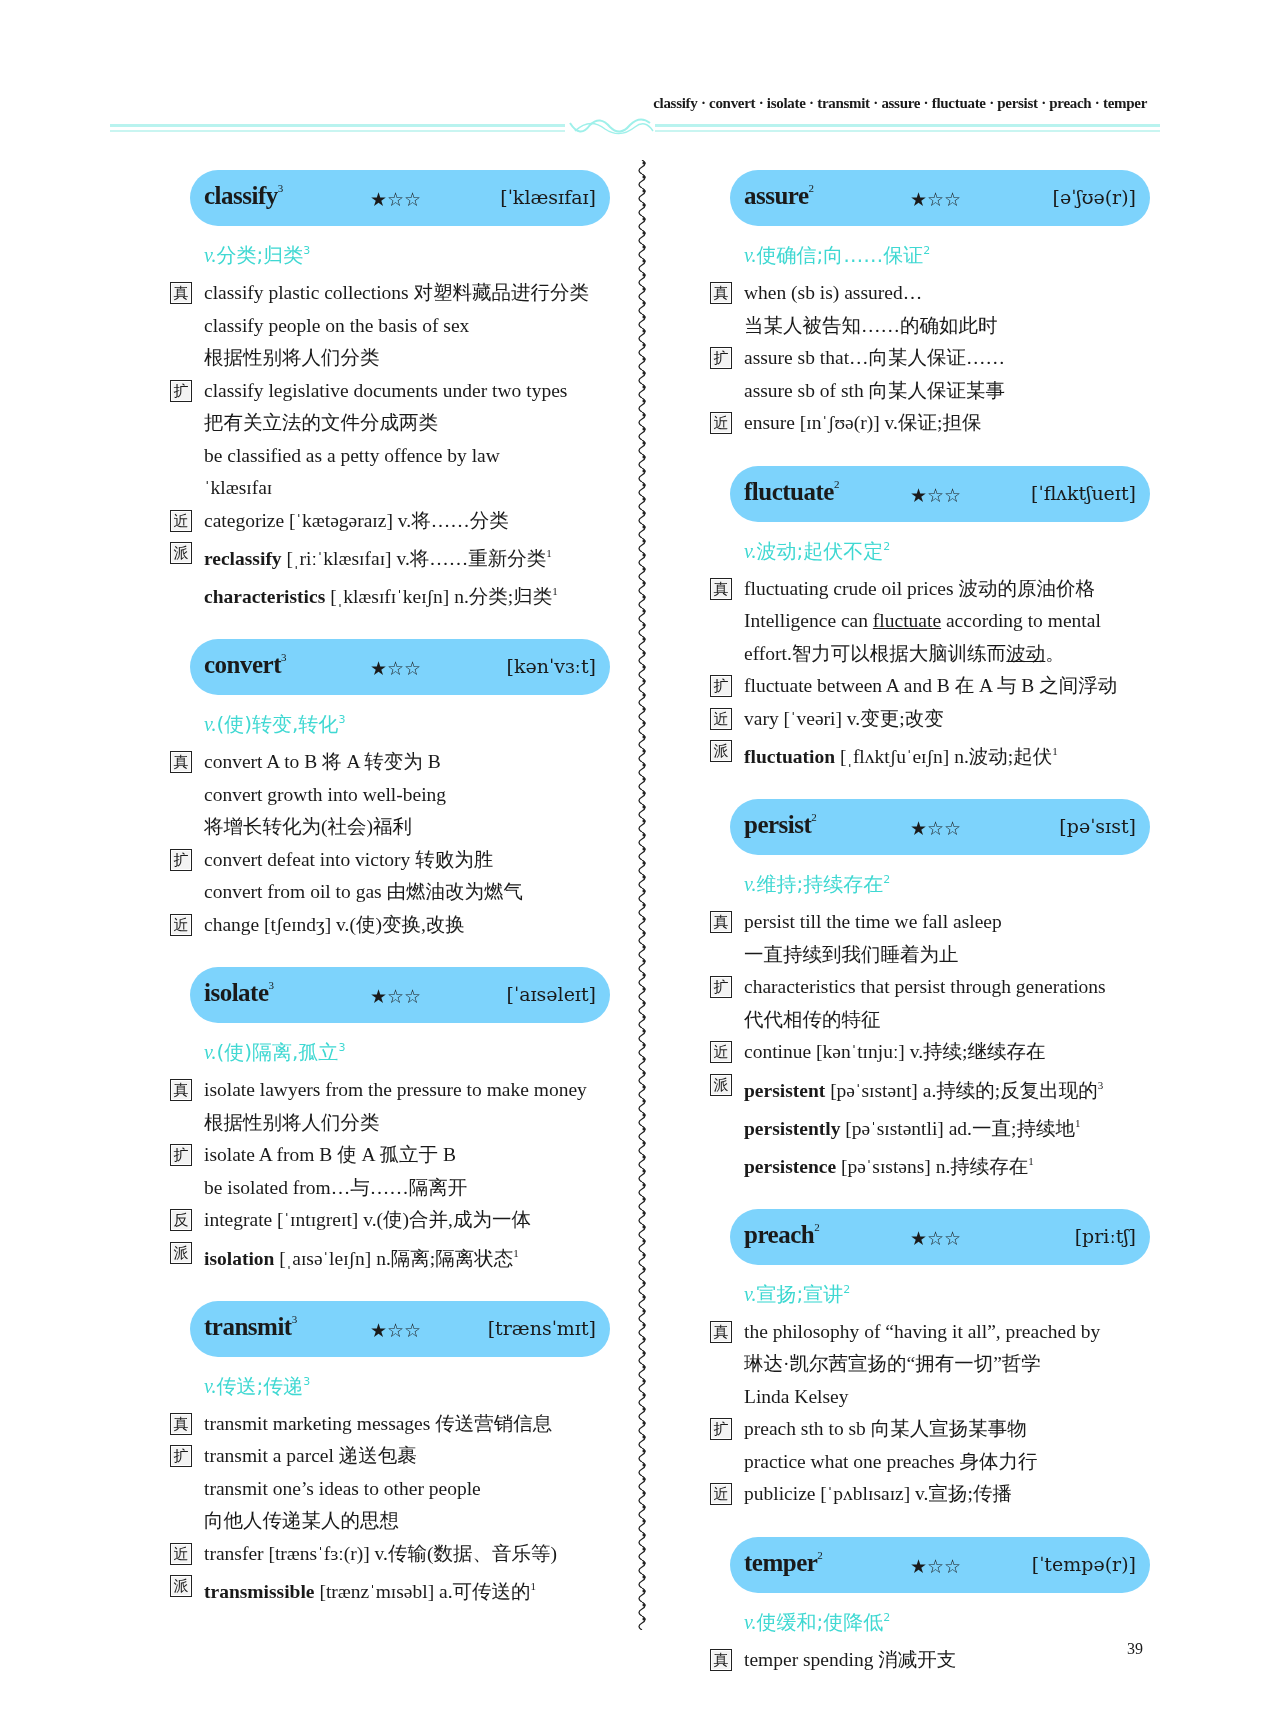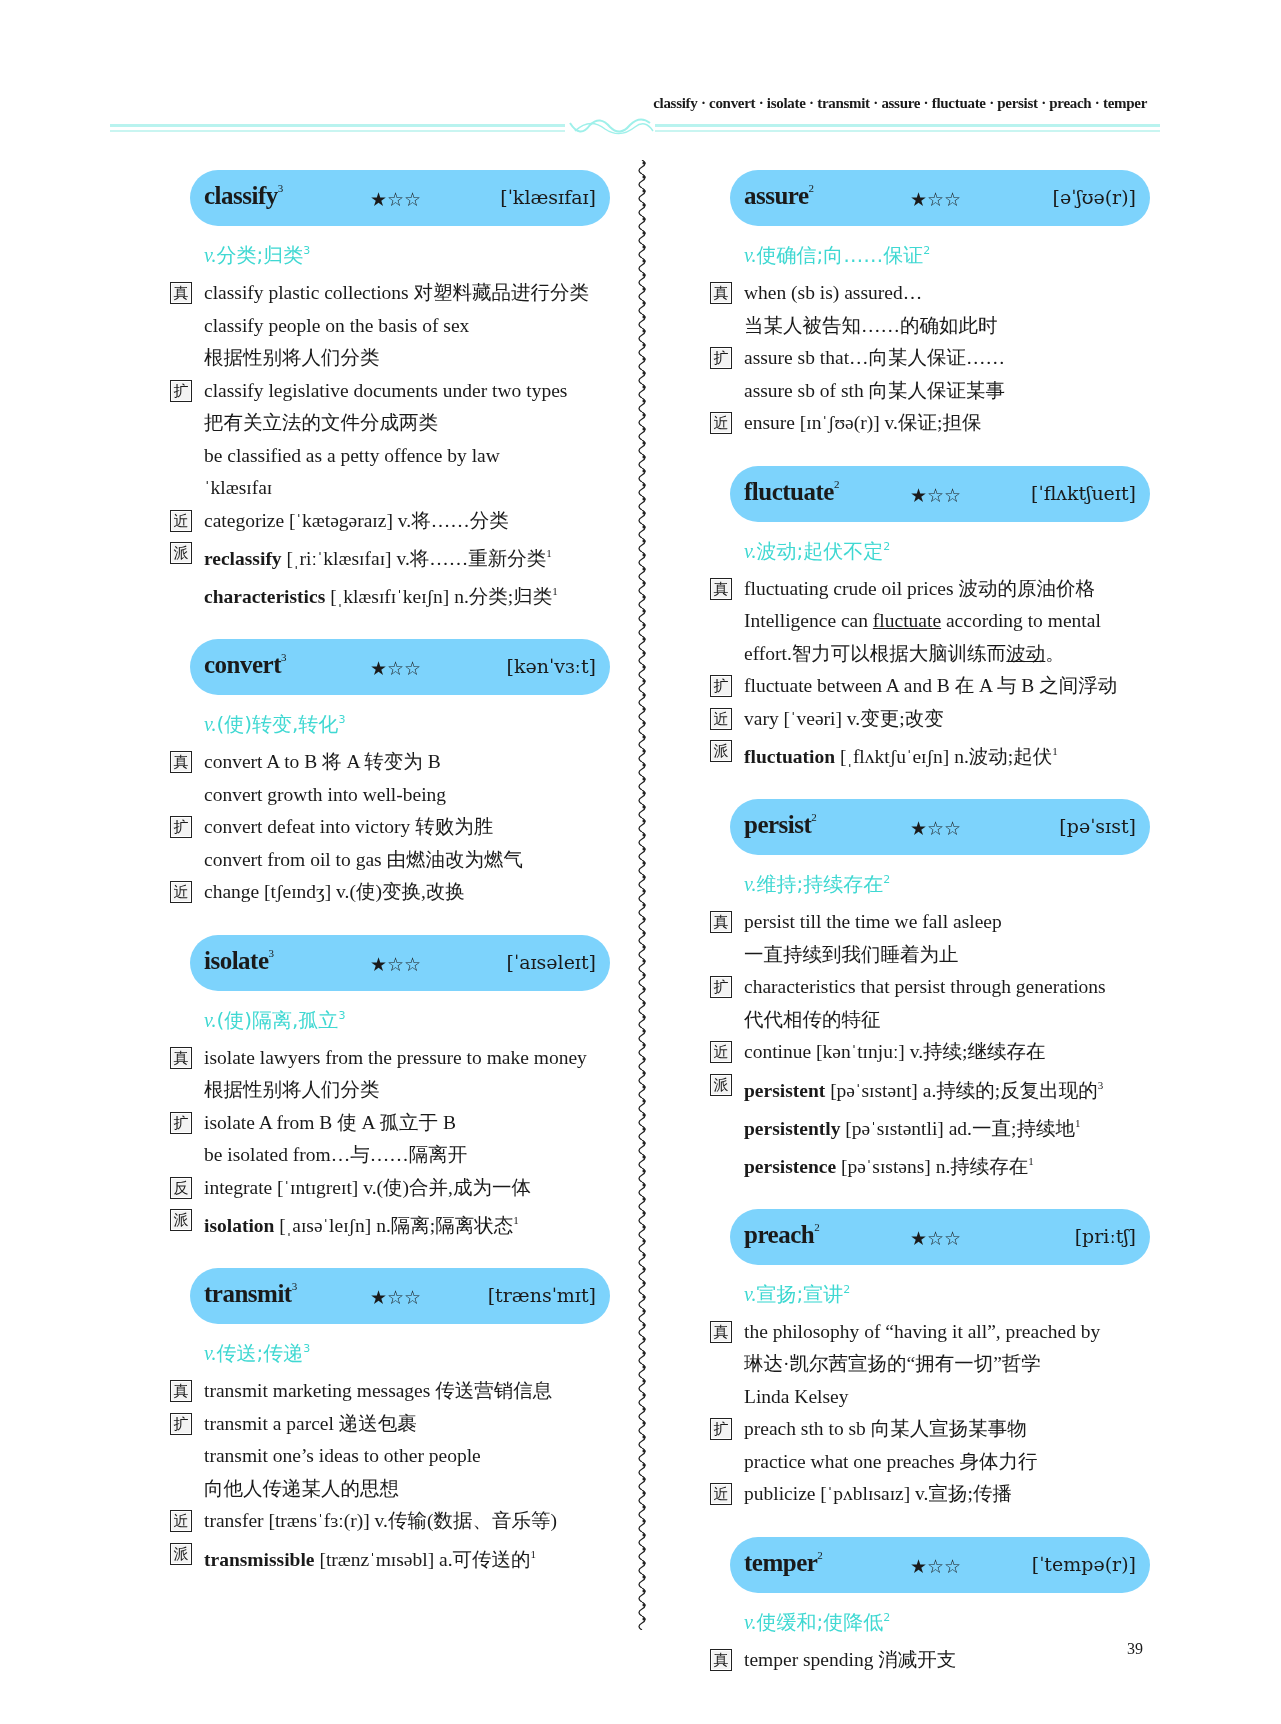--- a/index.html
+++ b/index.html
@@ -77,20 +77,21 @@
   <div class="entry">
     <div class="head-box">
       <span class="word"><span class="w">convert</span><sup class="f">3</sup></span>
       <span class="stars">★☆☆</span>
       <span class="ipa">[kənˈvɜːt]</span>
     </div>
     <div class="sense"><i class="p">v.</i><span class="s">(使)转变,转化</span><sup class="sf">3</sup></div>
     <div class="lines">
         <div class="line"><span class="tag">真</span>convert A to B 将 A 转变为 B</div>
         <div class="line">convert growth into well-being</div>
+        <div class="line">将增长转化为(社会)福利</div>
         <div class="line"><span class="tag">扩</span>convert defeat into victory 转败为胜</div>
         <div class="line">convert from oil to gas 由燃油改为燃气</div>
         <div class="line"><span class="tag">近</span>change [tʃeɪndʒ] v.(使)变换,改换</div>
       </div>
   </div>
 
   <div class="entry">
     <div class="head-box">
       <span class="word"><span class="w">isolate</span><sup class="f">3</sup></span>
       <span class="stars">★☆☆</span>

